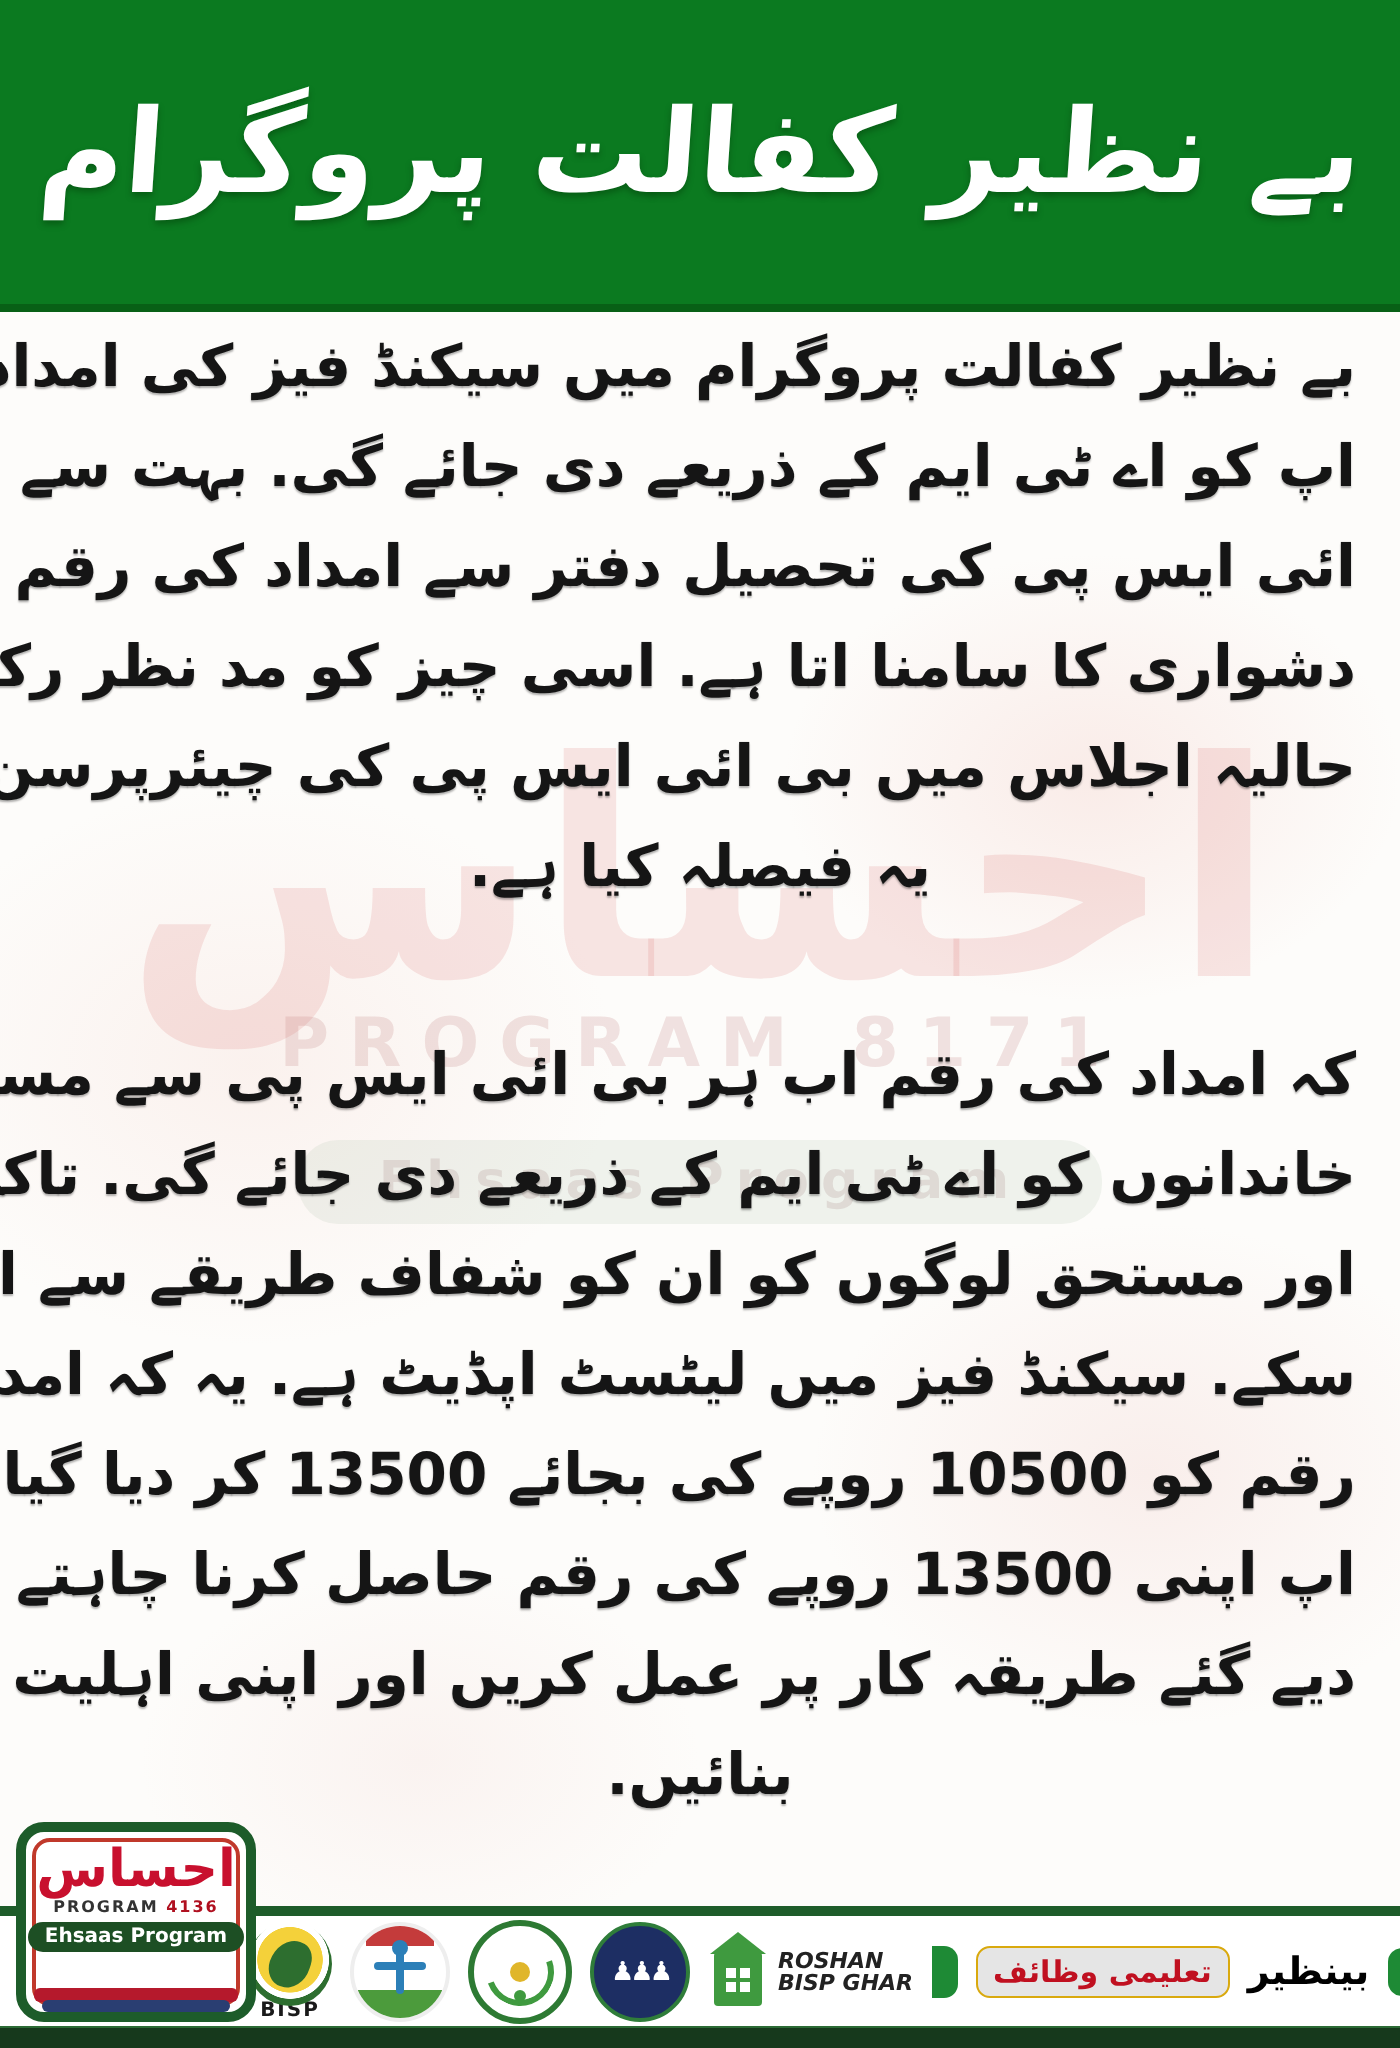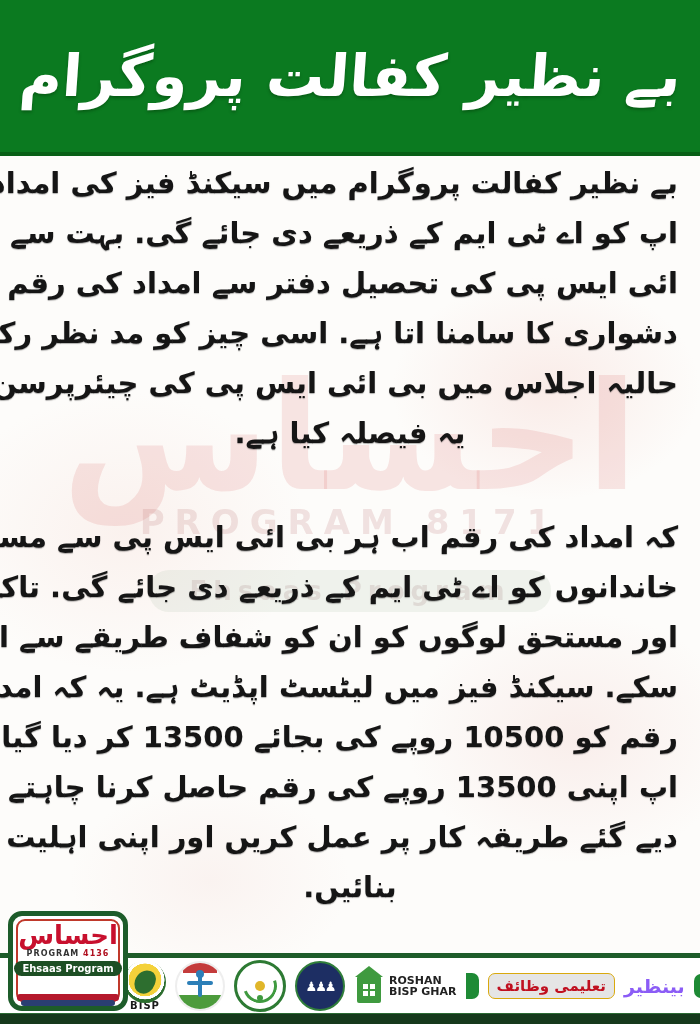--- a/index.html
+++ b/index.html
@@ -91,28 +91,28 @@
   .roshan{display:flex;align-items:center;gap:5px;flex:0 0 auto;}
   .house{width:30px;height:28px;position:relative;margin-top:6px;flex:0 0 auto;}
   .house-roof{position:absolute;top:-9px;left:1px;width:0;height:0;
       border-left:14px solid transparent;border-right:14px solid transparent;
       border-bottom:11px solid #3f9a3f;}
   .house-body{position:absolute;top:1px;left:3px;right:3px;bottom:0;background:#3f9a3f;
       border-radius:2px;display:flex;align-items:center;justify-content:center;}
   .house-win{width:12px;height:12px;background:#fff;
       background-image:linear-gradient(#3f9a3f,#3f9a3f),linear-gradient(#3f9a3f,#3f9a3f);
       background-size:2px 100%,100% 2px;background-position:center;background-repeat:no-repeat;}
-  .roshan-text{font-size:11px;line-height:11px;font-weight:bold;color:#222;}
+  .roshan-text{font-size:11px;line-height:11px;font-weight:bold;color:#222;font-style:italic;}
   
   .badge{border-radius:7px;font-weight:bold;direction:rtl;white-space:nowrap;flex:0 0 auto;}
   .badge-sliver{width:13px;height:26px;background:#1e8a35;border-radius:0 7px 7px 0;}
   .badge-yellow{background:#e5e5e5;color:#c01020;font-size:15px;padding:3px 8px;
       border:1px solid #d9a90e;}
   .badge-green{background:#1e8a35;color:#ffffff;font-size:15px;padding:3px 9px;}
-  .benazir{color:#8b5cf6;font-size:19px;font-weight:bold;direction:rtl;flex:0 0 auto;
+  .benazir{color:#000000;font-size:19px;font-weight:bold;direction:rtl;flex:0 0 auto;
       white-space:nowrap;}
 </style>
 </head>
 <body>
 
 <div class="page">
 
   <div class="header">
     <div class="header-title">بے نظیر کفالت پروگرام</div>
   </div>

